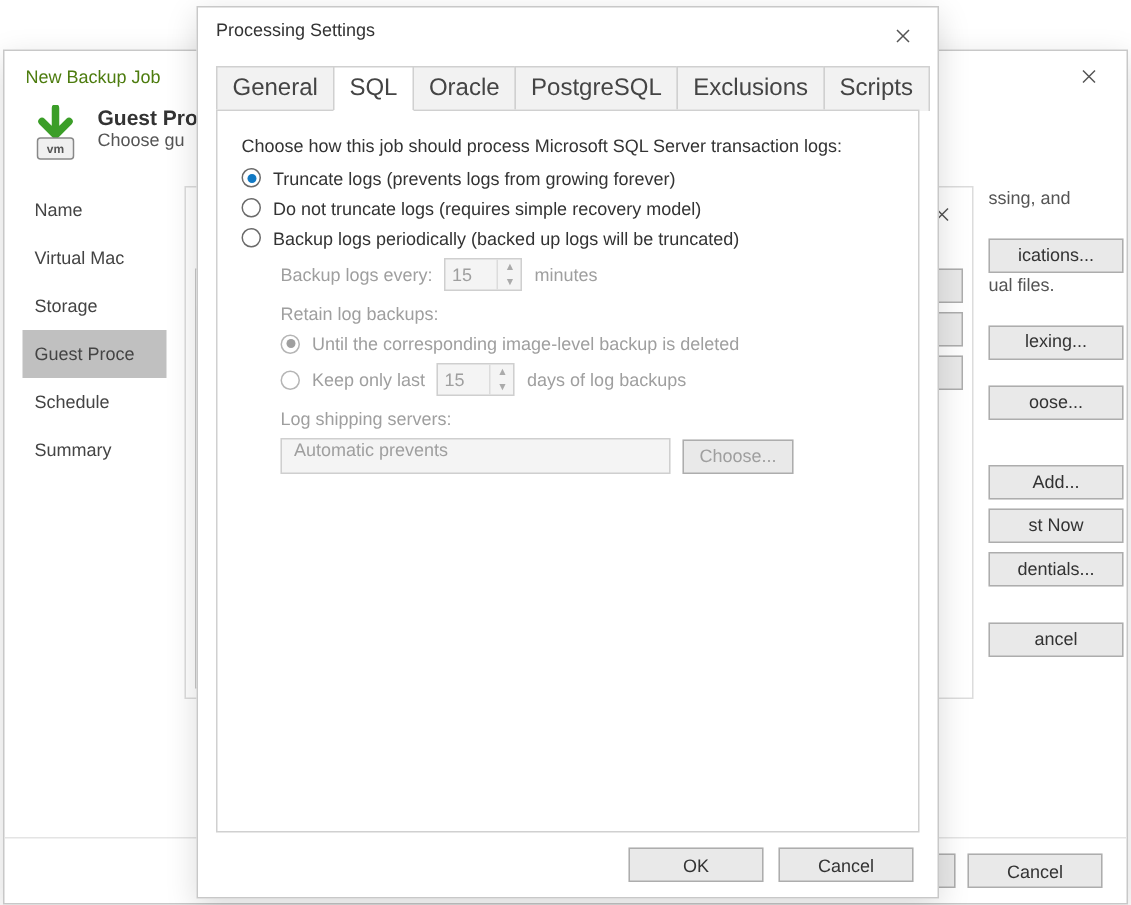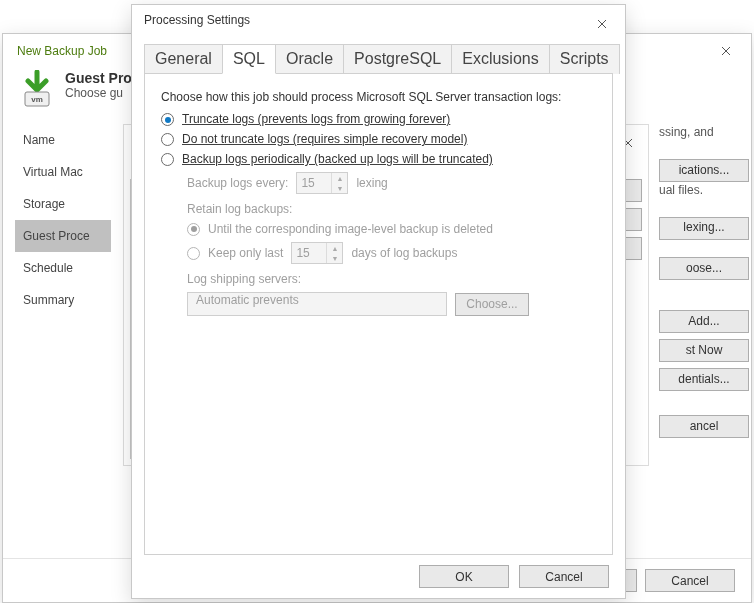--- a/index.html
+++ b/index.html
@@ -30,21 +30,21 @@
   .bottom-bar { display:flex; justify-content:flex-end; padding:10px 16px; gap:8px; border-top:1px solid #e4e4e4; position:absolute; bottom:0; left:0; right:0; }
   .right-strip { display:flex; flex-direction:column; gap:20px; }
   .dialog { width:495px; height:595px; left:131px; top:4px; display:flex; flex-direction:column; }
   .dialog-titlebar { display:flex; align-items:flex-start; justify-content:space-between; padding:8px 6px 8px 12px; }
   .dialog-title { font-size:12px; color:#333; }
   .tabs-wrap { padding:0 12px; }
   .tabs { display:flex; position:relative; top:1px; }
   .tab { padding:5px 10px; border:1px solid #d0d0d0; border-bottom:none; background:#f2f2f2; font-size:16px; color:#444; cursor:pointer; margin-right:-1px; }
   .tab.sel { background:#fff; border-bottom:1px solid #fff; position:relative; z-index:2; }
   .tab-body { border:1px solid #d0d0d0; padding:16px 16px 8px 16px; flex:1; background:#fff; margin:0 12px; position:relative; }
-  .radio-row { display:flex; align-items:flex-end; gap:8px; margin:6px 0;text-decoration:underline; }
+  .radio-row { display:flex; align-items:flex-start; gap:8px; margin:6px 0; }
   .radio { width:13px; height:13px; border:1px solid #6a6a6a; border-radius:50%; display:flex; align-items:center; justify-content:center; background:#fff; }
   .radio.sel::after { content:""; width:6px; height:6px; border-radius:50%; background:#1179c4; }
   .radio.disabled { border-color:#b5b5b5; }
   .radio.disabled.sel::after { background:#9f9f9f; }
   .sub-block { margin-left:26px; color:#9f9f9f; }
   .sub-row { display:flex; align-items:center; gap:8px; margin:6px 0; }
   .spinner { display:flex; align-items:center; border:1px solid #cfcfcf; background:#f4f4f4; height:22px; }
   .spinner input { width:34px; border:none; background:transparent; text-align:left; padding:0 4px; color:#9f9f9f; font-family:inherit; font-size:12px; }
   .spinner .arrows { width:16px; height:100%; border-left:1px solid #dcdcdc; display:flex; flex-direction:column; }
   .spinner .arrows div { flex:1; display:flex; align-items:center; justify-content:center; font-size:7px; color:#aaa; }
@@ -182,21 +182,21 @@
     <div class="sub-block">
       <div class="sub-row">
         <span>Backup logs every:</span>
         <span class="spinner">
           <input disabled="" value="15" style="">
           <span class="arrows">
               <div>▲</div>
               <div>▼</div>
             </span>
         </span>
-        <span>lexing</span>
+        <span>minutes</span>
       </div>
 
       <div style="margin-top:8px;">Retain log backups:</div>
       <div class="sub-row">
         <span class="radio disabled sel"></span>
         <span>Until the corresponding image-level backup is deleted</span>
       </div>
       <div class="sub-row">
         <span class="radio disabled"></span>
         <span>Keep only last</span>

